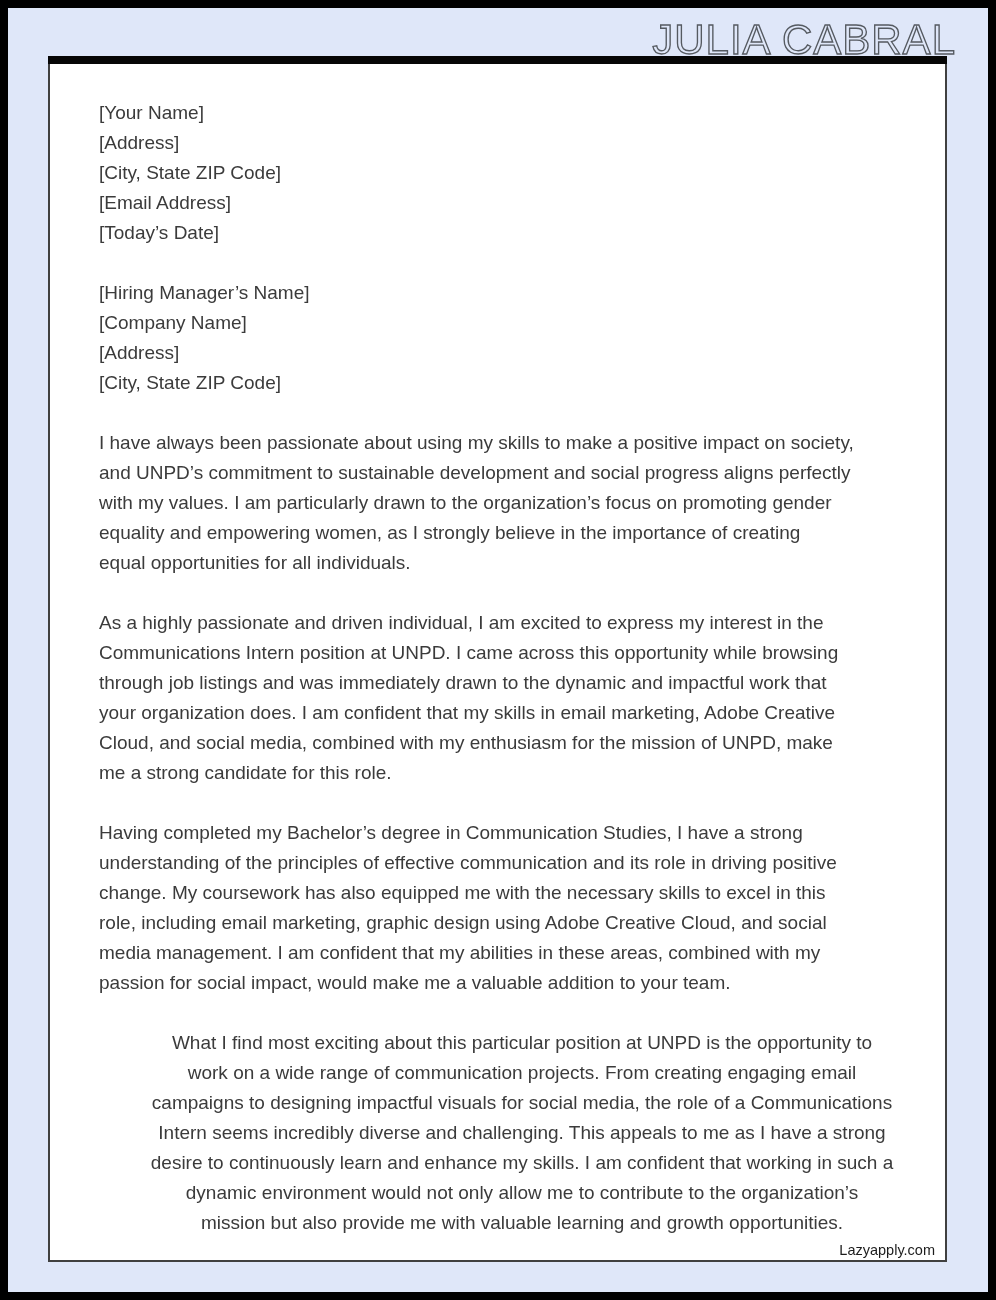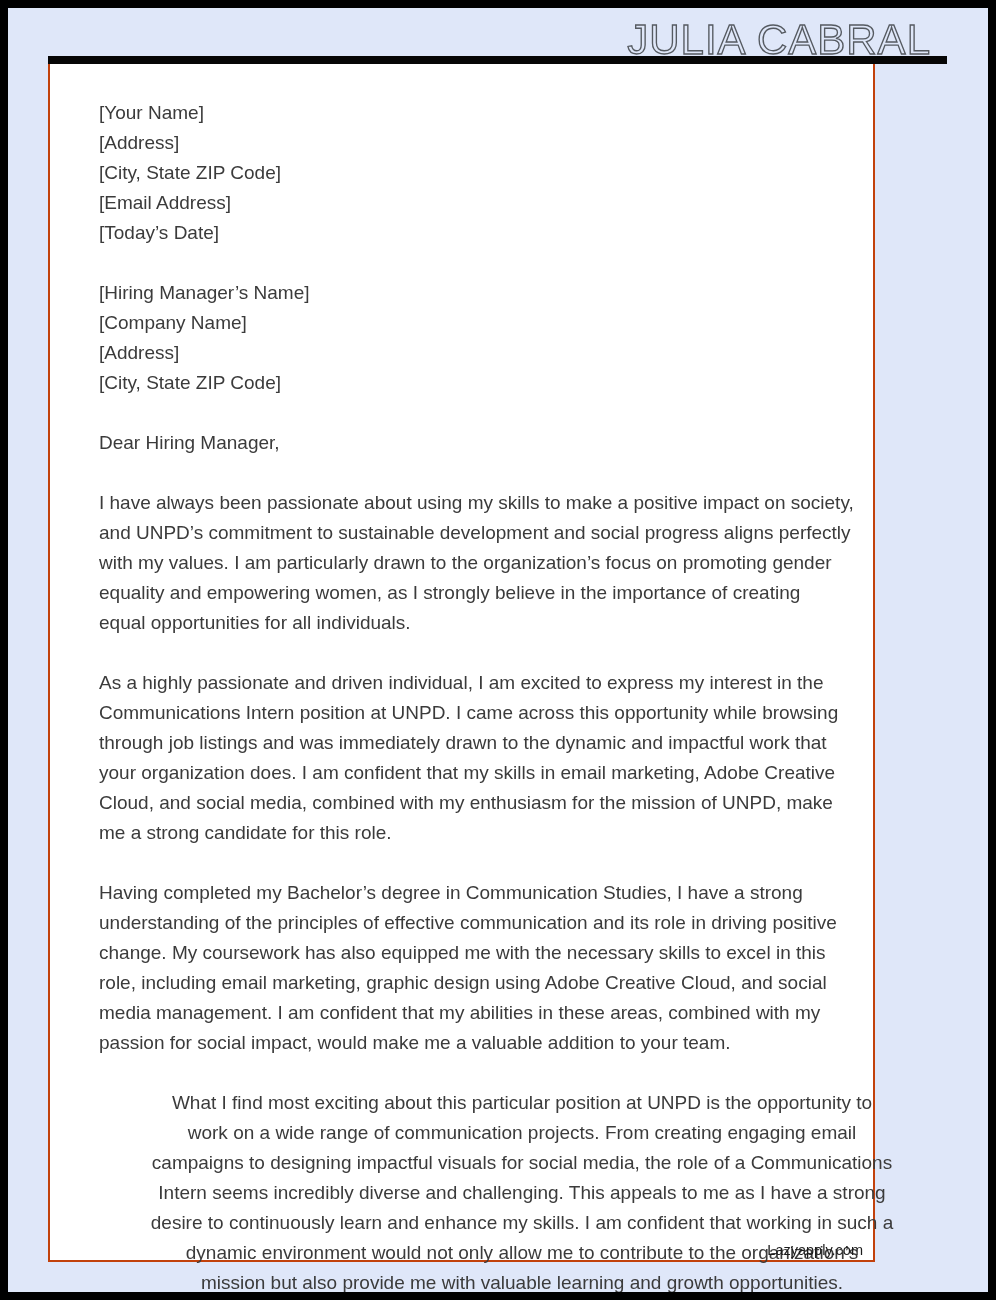--- a/index.html
+++ b/index.html
@@ -10,21 +10,21 @@
     position: relative;
     overflow: hidden;
     border: 8px solid #000000;
   }
   .canvas { position: absolute; inset: 0; }
 
   
   .header-wrap {
     position: absolute;
     top: 4px;
-    right: 55px;
+    right: 30px;
     width: 520px;
     height: 52px;
     text-align: left;
   }
   .header-wrap svg { display: block; margin-left: auto; }
   .header-wrap text {
     font-family: "Liberation Sans", sans-serif;
     font-size: 42px;
     letter-spacing: 1px;
     fill: none;
@@ -41,24 +41,24 @@
     height: 8px;
     background: #060606;
     z-index: 3;
   }
 
   
   .sheet {
     position: absolute;
     left: 40px;
     top: 48px;
-    width: 827px;
+    width: 899px;
     height: 1206px;
     background: #ffffff;
-    border: 2px solid #c2410c;
+    border: 2px solid #404040;
     z-index: 1;
   }
 
   
   .letter {
     position: absolute;
     left: 49px;
     top: 40px;
     width: 846px;
     font-size: 19px;
@@ -101,21 +101,20 @@
     <div class="letter">
       <div class="block">[Your Name]
 [Address]
 [City, State ZIP Code]
 [Email Address]
 [Today’s Date]</div>
       <div class="block">[Hiring Manager’s Name]
 [Company Name]
 [Address]
 [City, State ZIP Code]</div>
-      <div class="block">Dear Hiring Manager,</div>
       <div class="block">I have always been passionate about using my skills to make a positive impact on society,
 and UNPD’s commitment to sustainable development and social progress aligns perfectly
 with my values. I am particularly drawn to the organization’s focus on promoting gender
 equality and empowering women, as I strongly believe in the importance of creating
 equal opportunities for all individuals.</div>
       <div class="block">As a highly passionate and driven individual, I am excited to express my interest in the
 Communications Intern position at UNPD. I came across this opportunity while browsing
 through job listings and was immediately drawn to the dynamic and impactful work that
 your organization does. I am confident that my skills in email marketing, Adobe Creative
 Cloud, and social media, combined with my enthusiasm for the mission of UNPD, make

